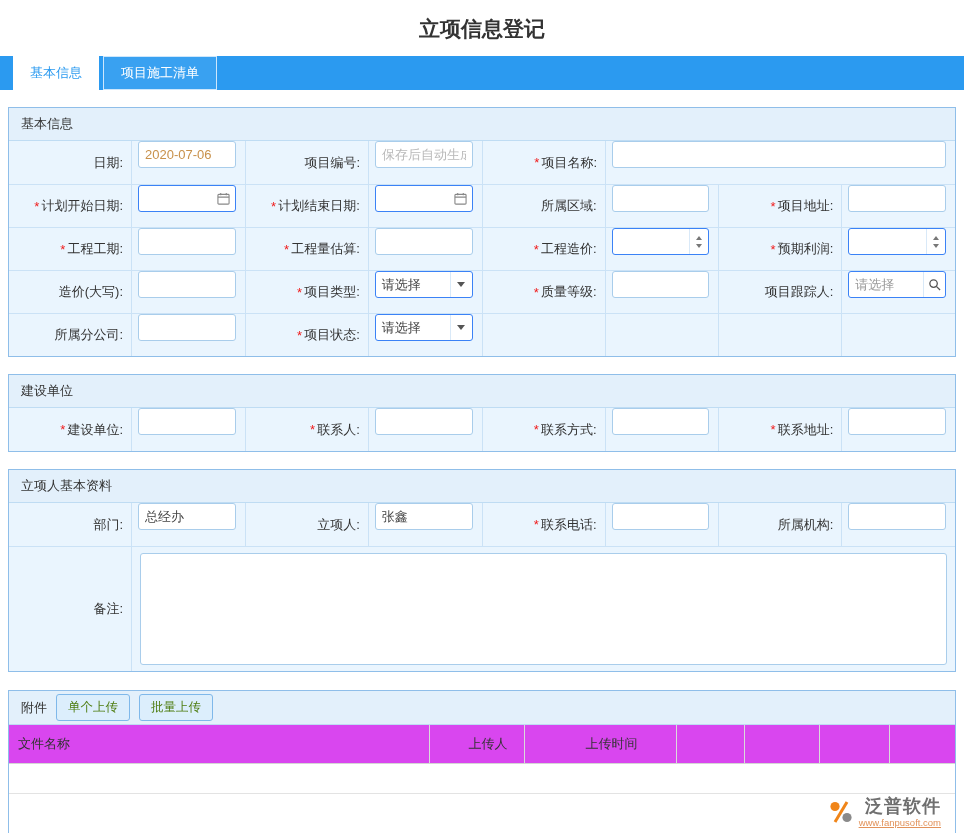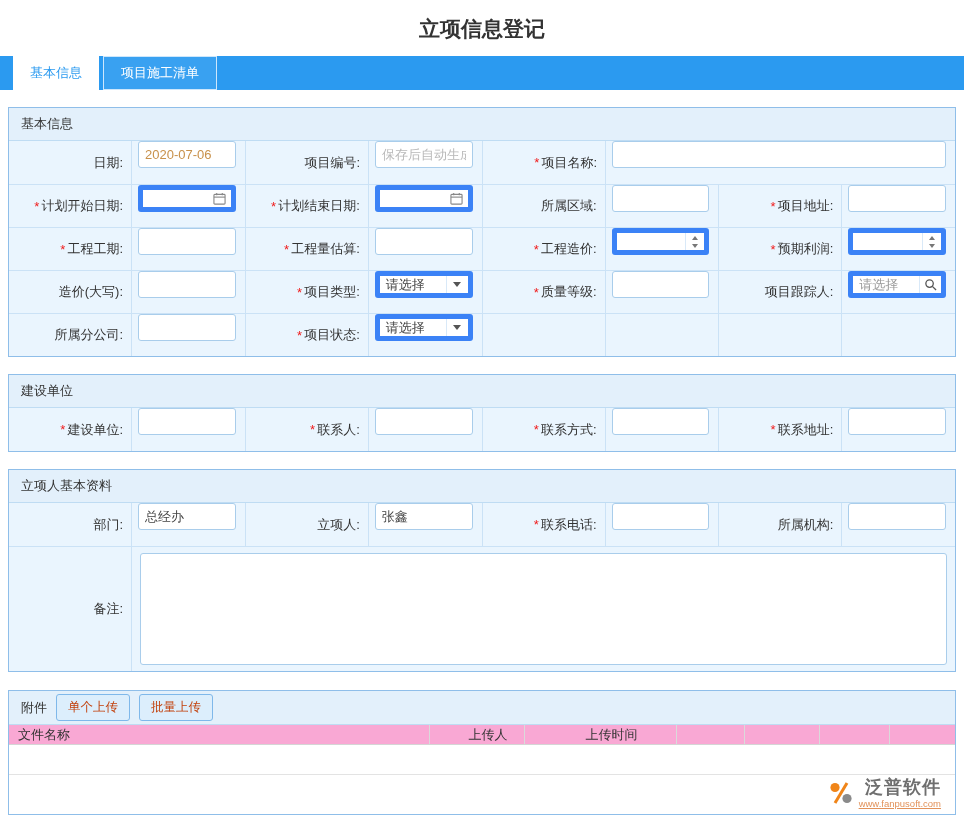--- a/index.html
+++ b/index.html
@@ -27,21 +27,21 @@
   .lbl { width:122px; flex:none; display:flex; align-items:center; justify-content:flex-end;
     padding-right:8px; font-size:13px; color:#333; }
   .fld { flex:1; display:flex; align-items:flex-start; padding:0 9px 0 6px; border-left:1px solid #CBE2F6; min-width:0; }
   .req { color:#F01B1B; margin-right:2px; font-size:13px; }
 
   .ipt { width:100%; height:27px; background:#fff; border:1px solid #A9CDEB; border-radius:3px;
     padding:0 6px; font-size:13px; color:#444; outline:none; font-family:inherit; }
   .ipt::placeholder { color:#B9B9B9; }
   .val-date { color:#C8914B; }
 
-  .ibox { width:100%; height:27px; background:#fff; border:5px solid #3b82f6; border-radius:3px;
+  .ibox { width:100%; height:27px; background:#fff; border:1px solid #3b82f6; border-radius:3px;
     display:flex; align-items:center; overflow:hidden; }
   .ibox input { flex:1; min-width:0; border:none; outline:none; background:transparent;
     padding:0 6px; font-size:13px; color:#444; font-family:inherit; }
   .sel-text { flex:1; padding:0 6px; font-size:13px; color:#444; white-space:nowrap; overflow:hidden; }
   .sel-text.placeholder { color:#999; }
   .icon-slot { width:22px; align-self:stretch; flex:none; display:flex; align-items:center; justify-content:center; }
   .sep { border-left:1px solid #D9E9F8; }
   .caret-down { width:0; height:0; border-left:4px solid transparent; border-right:4px solid transparent; border-top:5px solid #555; }
   .spin-btns { width:19px; align-self:stretch; flex:none; border-left:1px solid #D9E9F8;
     display:flex; flex-direction:column; align-items:center; justify-content:center; gap:4px; }
@@ -51,23 +51,23 @@
   .remark-row { min-height:124px; }
   .remark-row .lbl { align-items:center; }
   .remark-row .fld { padding:6px 8px; }
   .remark-row textarea { width:100%; height:112px; background:#fff; border:1px solid #A9CDEB;
     border-radius:3px; resize:none; outline:none; font-family:inherit; font-size:13px; padding:5px 6px; color:#444; }
 
   
   .attach { background:#fff; margin-top:18px; }
   .attach-header { background:#E3F0FB; border-bottom:1px solid #BFDCF3; height:34px;
     display:flex; align-items:center; gap:9px; padding:0 12px; font-size:13px; }
-  .upbtn { background:#DCEEFC; border:1px solid #7FB8EA; color:#c2410c; border-radius:3px;
+  .upbtn { background:#DCEEFC; border:1px solid #7FB8EA; color:#4d7c0f; border-radius:3px;
     font-size:12.5px; padding:4px 11px; cursor:pointer; font-family:inherit; }
-  .athead { display:flex; height:20px; align-items:center; border-bottom:1px solid #D5D5D5; font-size:13px; background:#f9a8d4; }
+  .athead { display:flex; height:39px; align-items:center; border-bottom:1px solid #D5D5D5; font-size:13px; background:#d946ef; }
   .atcell { height:100%; display:flex; align-items:center; justify-content:center;padding-left:22px; }
   .atcell + .atcell { border-left:1px solid #DADADA; }
   .c-name { flex:1; justify-content:flex-start; padding-left:9px; }
   .c-uploader { width:95px; flex:none; }
   .c-time { width:152px; flex:none; }
   .c-e1 { width:68px; flex:none; } .c-e2 { width:75px; flex:none; }
   .c-e3 { width:70px; flex:none; } .c-e4 { width:66px; flex:none; }
   .atrow-empty { height:30px; border-bottom:1px solid #E3E3E3; background:#fff; }
 
   .attach-footer { height:39px; display:flex; align-items:center; justify-content:flex-end;

